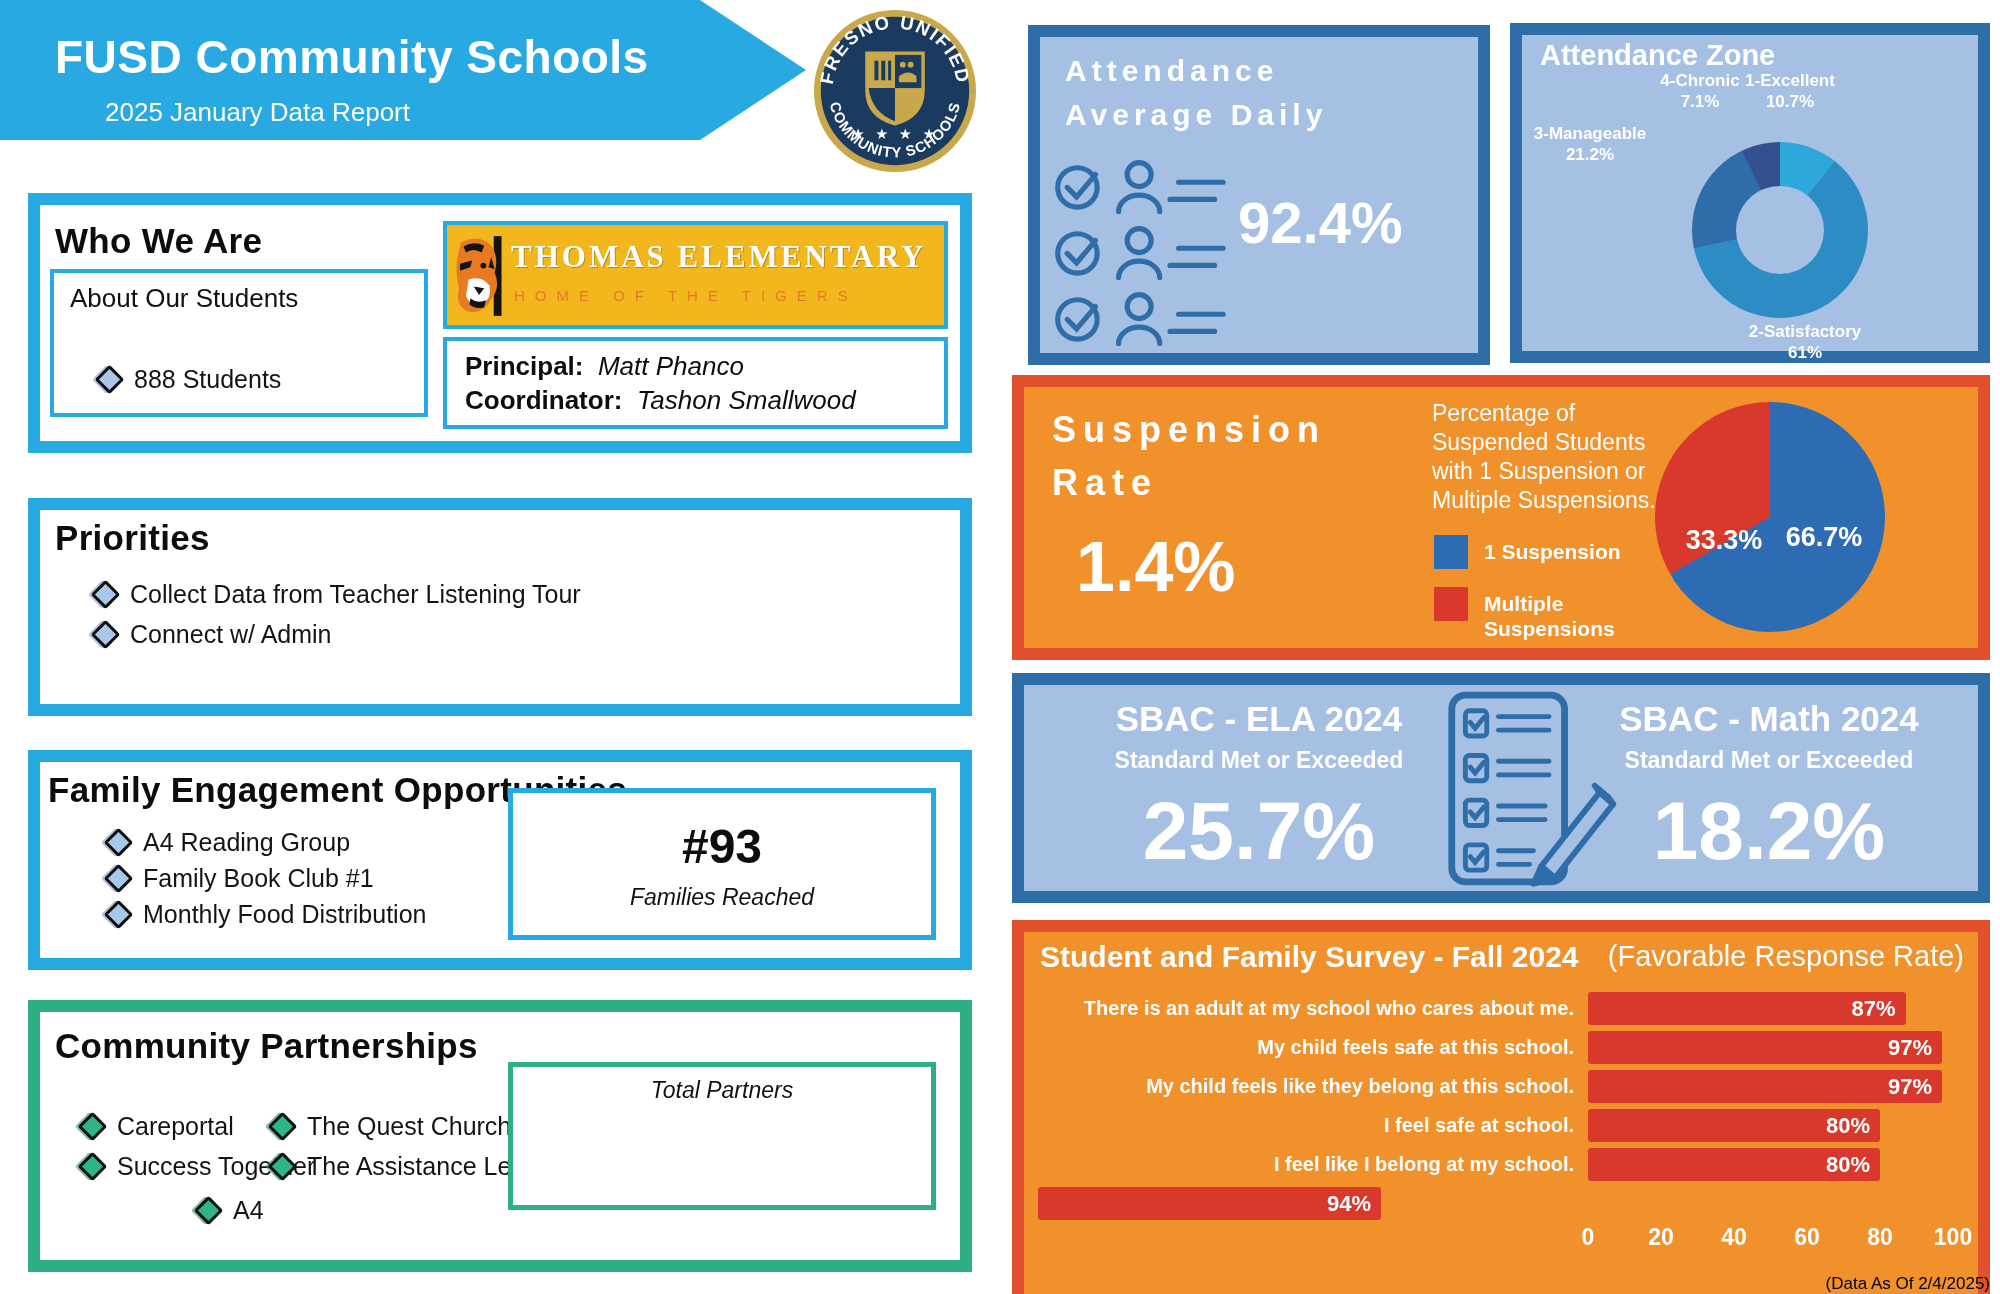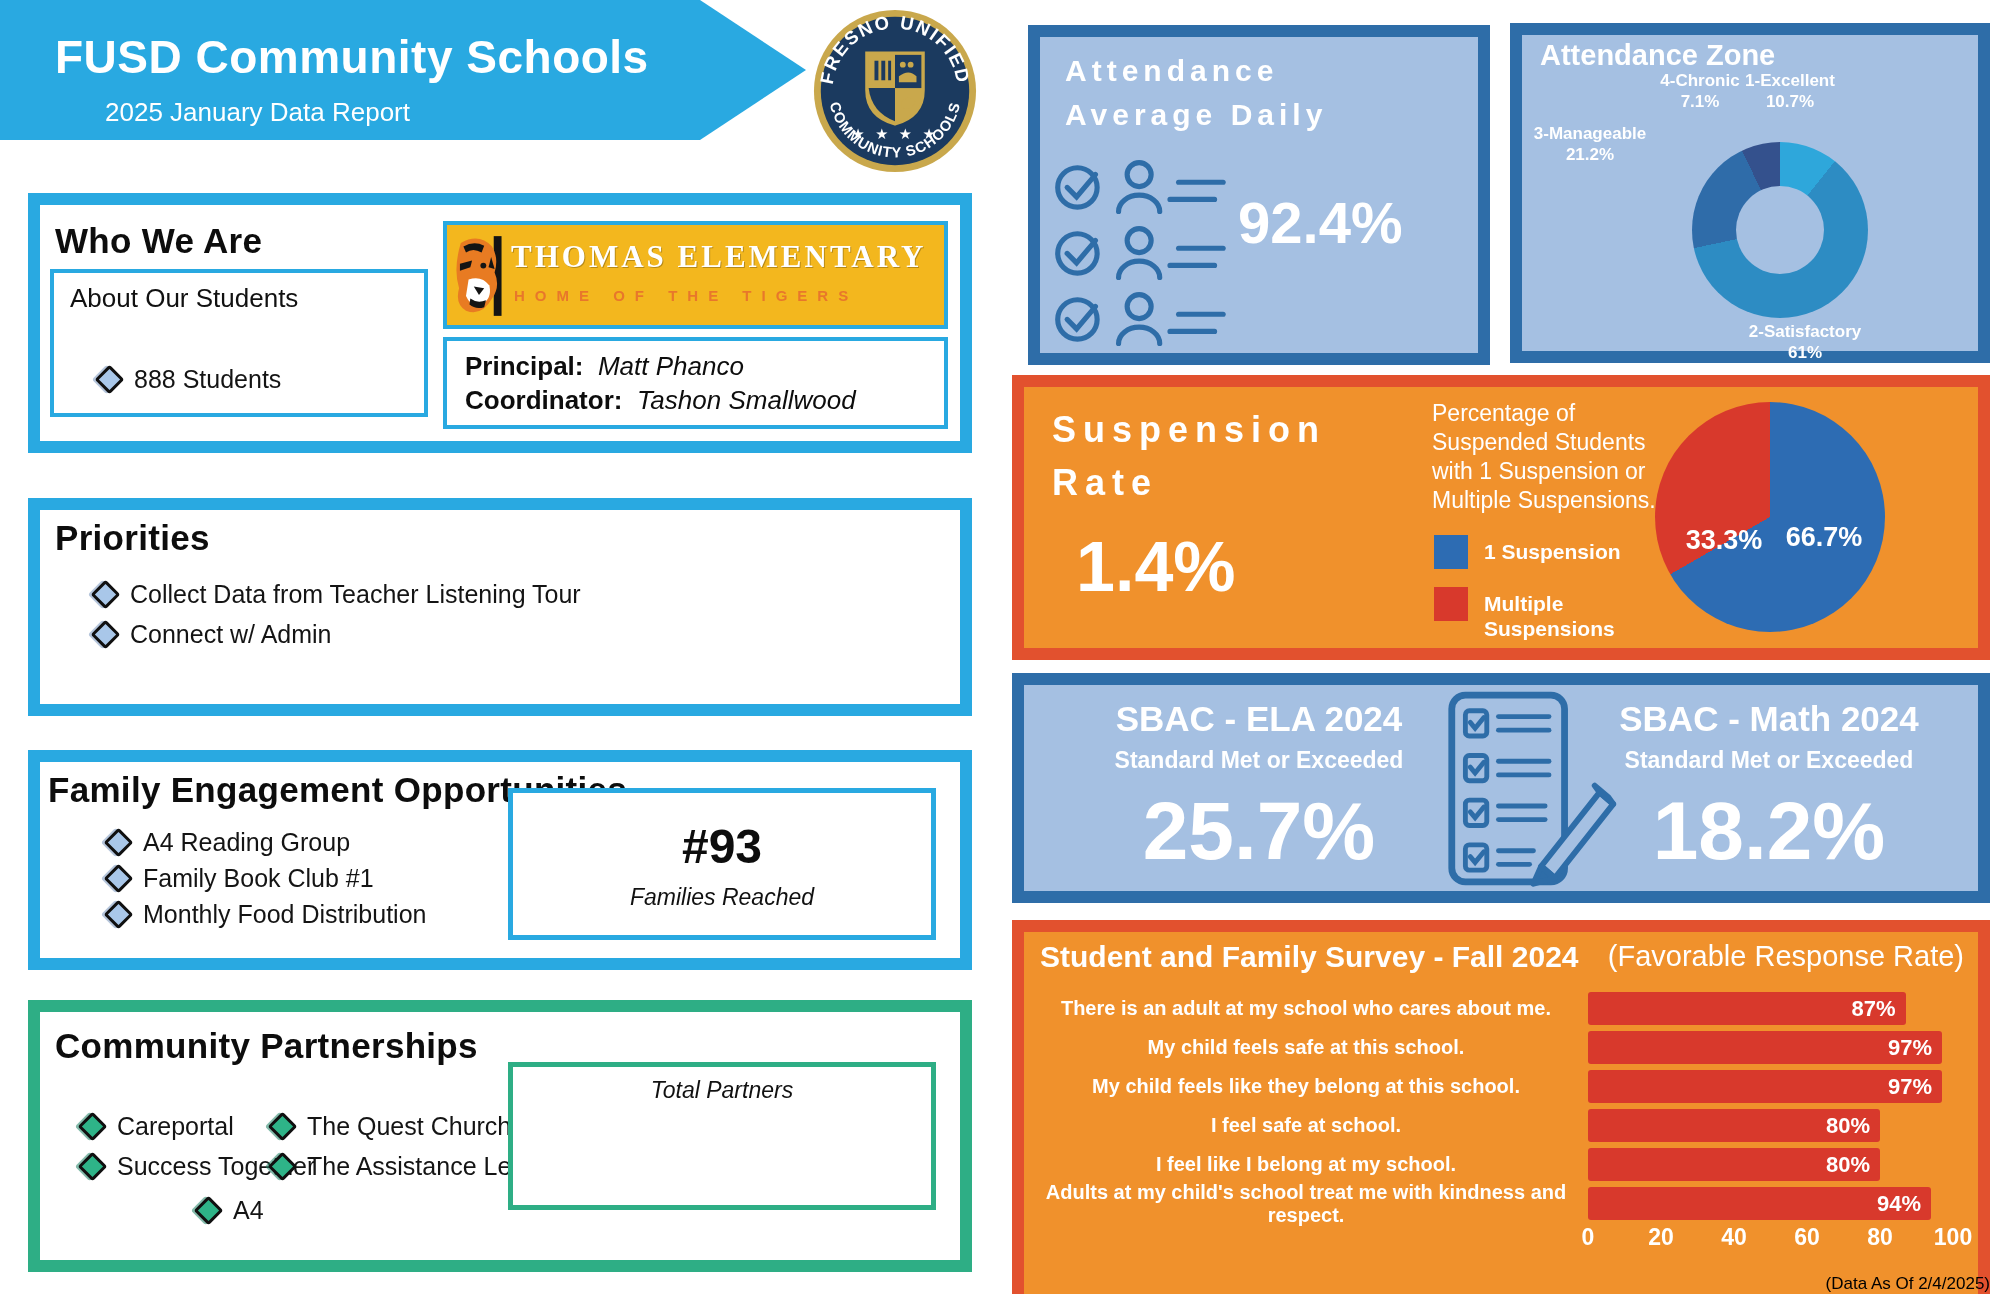--- a/index.html
+++ b/index.html
@@ -19,21 +19,21 @@
   .box-title { position:absolute; color:#0d0d0d; font-weight:800; font-size:35px; letter-spacing:.3px; }
   .subbox { position:absolute; background:#fff; border:4px solid #29A9E1; }
   .item { position:absolute; display:flex; align-items:center; gap:14px; font-size:25px; color:#141414; }
   .diamond { width:21px; height:21px; flex:0 0 auto; transform:rotate(45deg); border:3px solid #101010;
     border-radius:3px; background:#A9C7E9; box-shadow:-2px 2px 0 rgba(120,150,190,.55); }
   .diamond.green { background:#2EB488; box-shadow:-2px 2px 0 rgba(30,130,100,.55); }
 
   .banner { position:absolute; left:403px; top:16px; width:505px; height:108px; border:4px solid #29A9E1; background:#F3B71E; }
   .banner-name { position:absolute; left:64px; top:14px; font-family:"Liberation Serif", serif; font-weight:700;
     font-size:31px; color:#fff; letter-spacing:3px; text-shadow:1px 1px 0 rgba(0,0,0,.25); white-space:nowrap; }
-  .banner-tagline { position:absolute; left:67px; top:62px; font-size:15px; font-weight:700; color:#E8772B; letter-spacing:10px; white-space:nowrap; }
+  .banner-tagline { position:absolute; left:67px; top:62px; font-size:15px; font-weight:400; color:#E8772B; letter-spacing:10px; white-space:nowrap; }
 
   .staff-box { position:absolute; left:403px; top:132px; width:505px; height:92px; border:4px solid #29A9E1; }
   .staff-line { position:absolute; left:18px; font-size:26px; color:#0d0d0d; white-space:nowrap; }
   .staff-line b { font-weight:700; }
   .staff-line i { font-style:italic; font-weight:400; }
 
   .stat-box { position:absolute; left:468px; width:428px; text-align:center; border:5px solid #29A9E1; background:#fff; }
   .stat-box.green { border-color:#2EAE85; }
   .stat-value { font-size:48px; font-weight:800; color:#0d0d0d; }
   .stat-label { font-size:23px; font-style:italic; color:#111; margin-top:10px; }
@@ -63,21 +63,21 @@
 
   .sbac-block { position:absolute; text-align:center; color:#fff; }
   .sbac-title { font-weight:800; font-size:35px; }
   .sbac-sub { font-weight:700; font-size:23px; margin-top:8px; }
   .sbac-value { font-weight:800; font-size:82px; margin-top:16px; line-height:1; }
 
   .survey-title { position:absolute; left:16px; top:8px; color:#fff; font-weight:800; font-size:30px; }
   .survey-sub { position:absolute; right:14px; top:8px; color:#fff; font-weight:400; font-size:29px; }
   .survey-rows { position:absolute; left:14px; top:60px; width:926px; height:228px; display:flex; flex-direction:column; justify-content:space-between; }
   .survey-row { display:flex; align-items:stretch; height:33px; }
-  .survey-label { width:550px; text-align:center; padding-right:14px; color:#fff; font-weight:700; font-size:20px; align-self:center; }
+  .survey-label { width:550px; text-align:right; padding-right:14px; color:#fff; font-weight:700; font-size:20px; align-self:center; }
   .survey-track { width:365px; height:100%; }
   .survey-bar { height:100%; background:#D8392C; border-radius:3px; display:flex; align-items:center; justify-content:flex-end; padding-right:10px; }
   .survey-bar span { color:#fff; font-weight:700; font-size:22px; }
   .survey-axis { position:absolute; left:564px; top:292px; width:365px; height:30px; }
   .survey-axis span { position:absolute; transform:translateX(-50%); color:#fff; font-weight:700; font-size:23px; }
 
   .footer-note { position:absolute; left:1600px; top:1274px; width:390px; text-align:right; font-size:17px; color:#000; }
 </style>
 </head>
 <body>
@@ -377,21 +377,20 @@
         </div>
         <div class="survey-row">
           <div class="survey-label">I feel like I belong at my school.</div>
           <div class="survey-track">
             <div class="survey-bar" style="width: 80%; background: rgb(216, 57, 44);">
               <span>80%</span>
             </div>
           </div>
         </div>
         <div class="survey-row">
-          <div class="survey-label">Adults at my child's school treat me with kindness and respect.</div>
           <div class="survey-track">
             <div class="survey-bar" style="width: 94%; background: rgb(216, 57, 44);">
               <span>94%</span>
             </div>
           </div>
         </div>
       </div>
     <div class="survey-axis">
         <span style="left: 0%;">0</span>
         <span style="left: 20%;">20</span>

